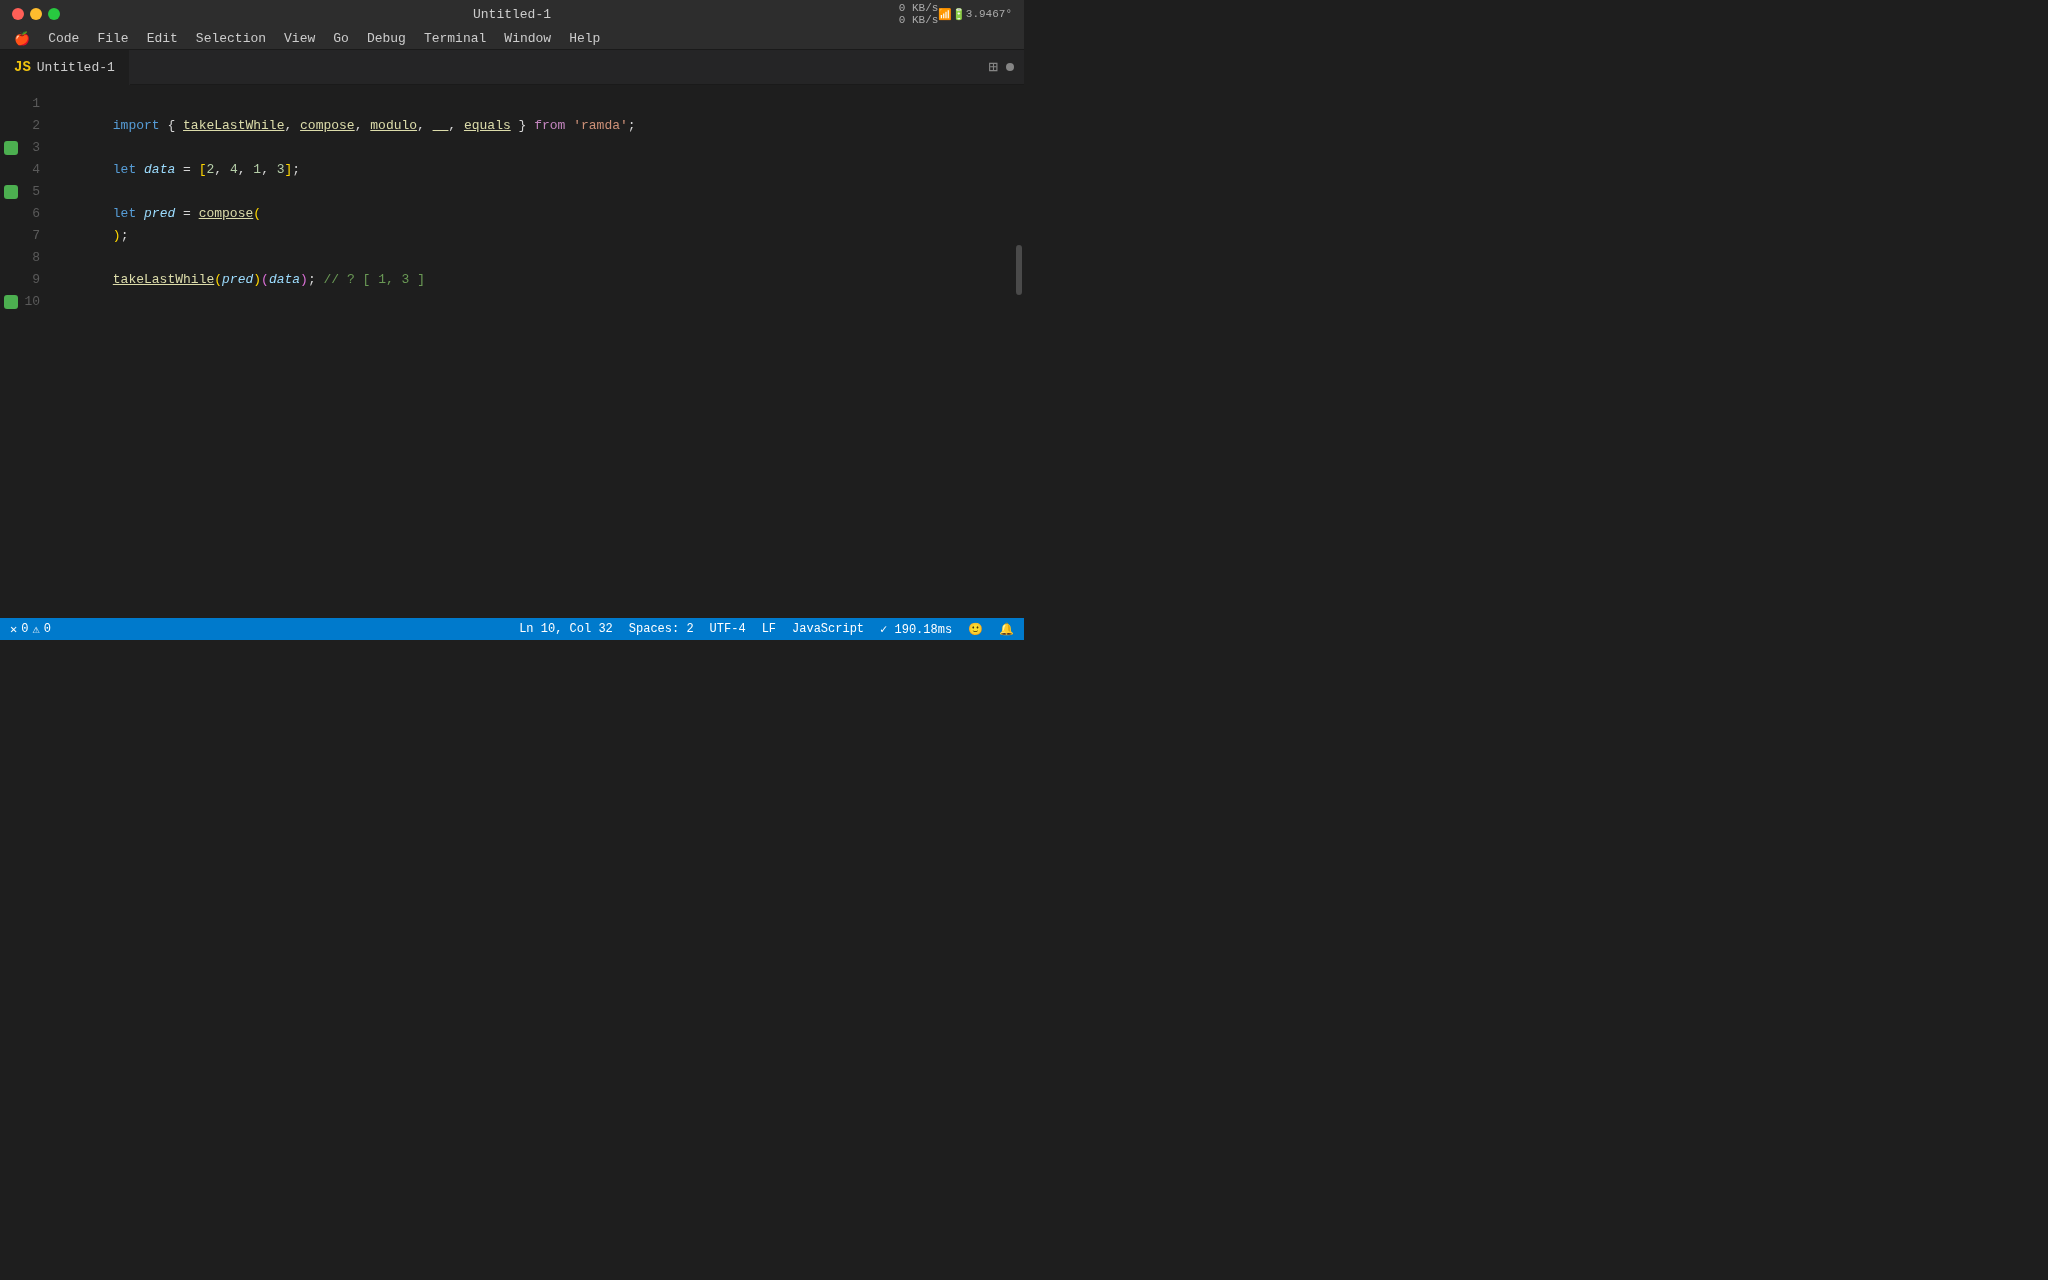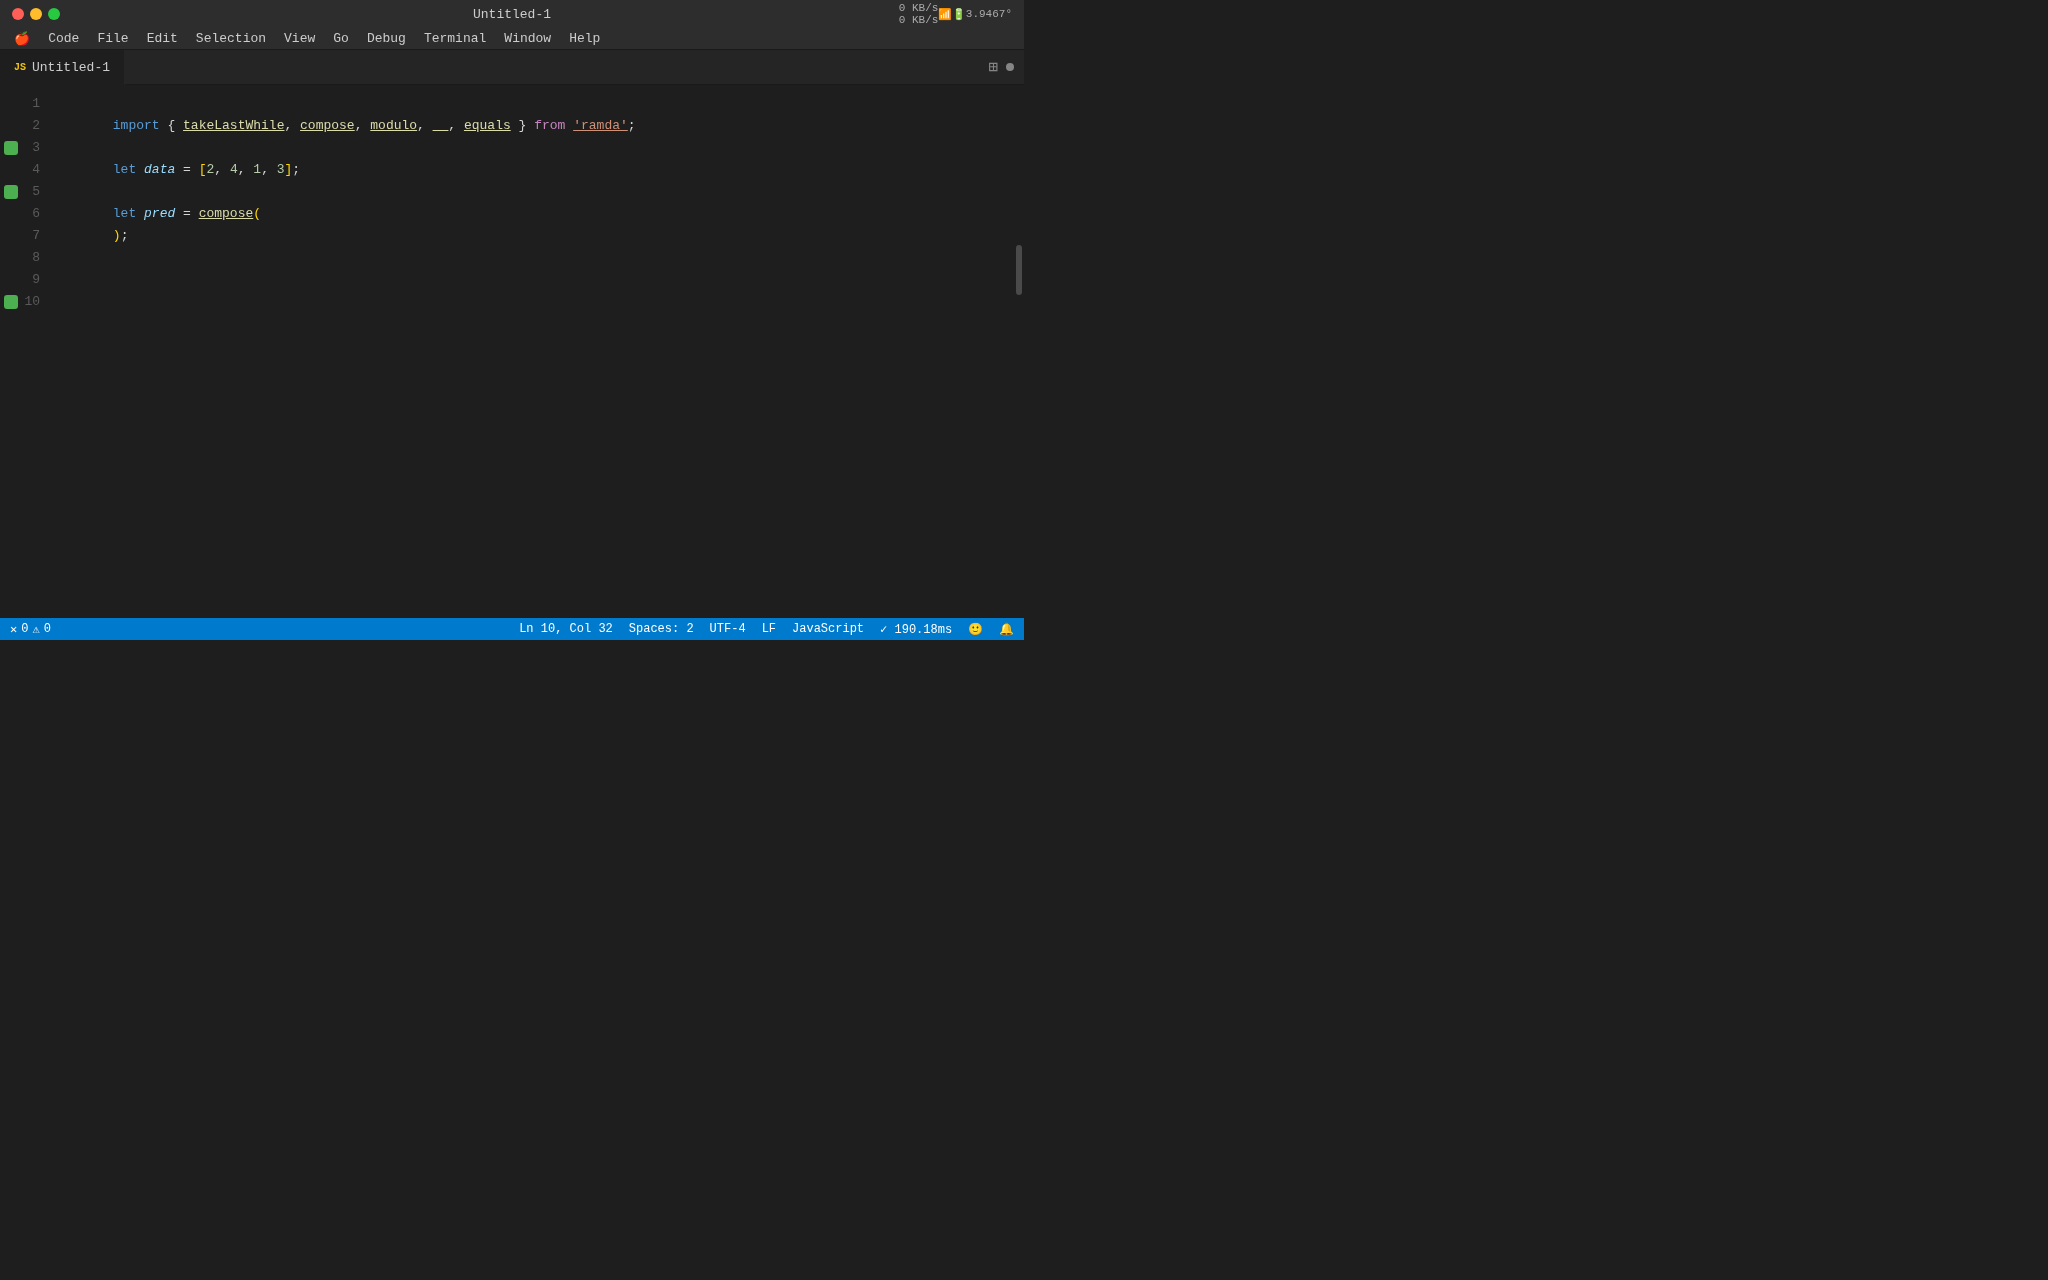--- a/index.html
+++ b/index.html
@@ -91,21 +91,21 @@
       gap: 6px;
       padding: 0 14px;
       height: 35px;
       background: #1e1e1e;
       border-right: 1px solid #252526;
       font-size: 13px;
       color: #cccccc;
     }
     .tab-icon {
       color: #f1c40f;
-      font-size: 10px;
+      font-size: 14px;
       font-weight: bold;
     }
     .tab-label { color: #cccccc; }
     .tab-actions {
       margin-left: auto;
       display: flex;
       align-items: center;
       padding-right: 10px;
       gap: 8px;
     }
@@ -187,21 +187,21 @@
       top: 30%;
       width: 6px;
       height: 50px;
       background: #4a4a4a;
       border-radius: 3px;
     }
 
     
     .kw { color: #569cd6; text-align: center; } 
     .fn { color: #dcdcaa; text-decoration: underline; } 
-    .str { color: #ce9178; text-decoration: underline; } 
+    .str { color: #ce9178; } 
     .num { color: #b5cea8; } 
     .comment { color: #6a9955; } 
     .plain { color: #d4d4d4; }
     .from-kw { color: #c586c0; } 
     .var-name { color: #9cdcfe; font-style: italic; } 
     .bracket { color: #ffd700; } 
     .bracket2 { color: #da70d6; } 
 
     
     .statusbar {
@@ -320,20 +320,23 @@
     </div>
 
 
 
     <div class="code-line">
       <span class="bracket">)</span><span class="plain">;</span>
     </div>
 
     <div class="code-line">&nbsp;</div>
 
+    <div class="code-line">
+      <span class="fn">takeLastWhile</span><span class="bracket">(</span><span class="var-name">pred</span><span class="bracket">)</span><span class="bracket2">(</span><span class="var-name">data</span><span class="bracket2">)</span><span class="plain">; </span><span class="comment">// ? [ 1, 3 ]</span>
+    </div>
   </div>
 
   <div class="scrollbar">
     <div class="scrollbar-thumb"></div>
   </div>
 </div>
 
 <div class="statusbar">
   <div class="statusbar-item">
     <span>✕</span>

